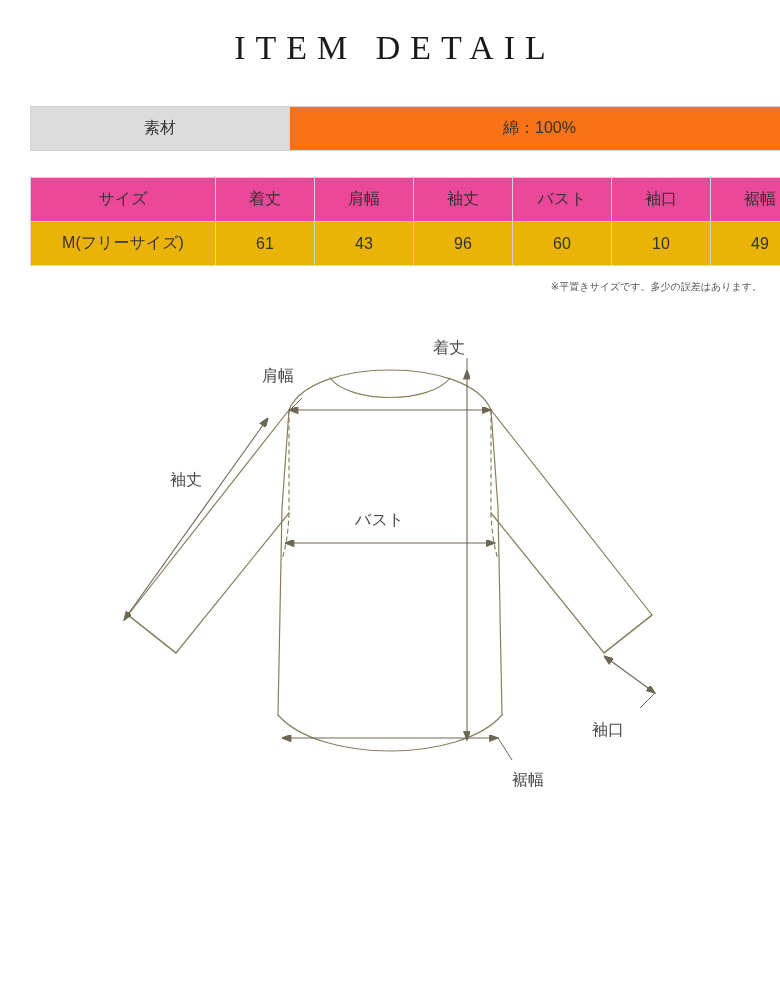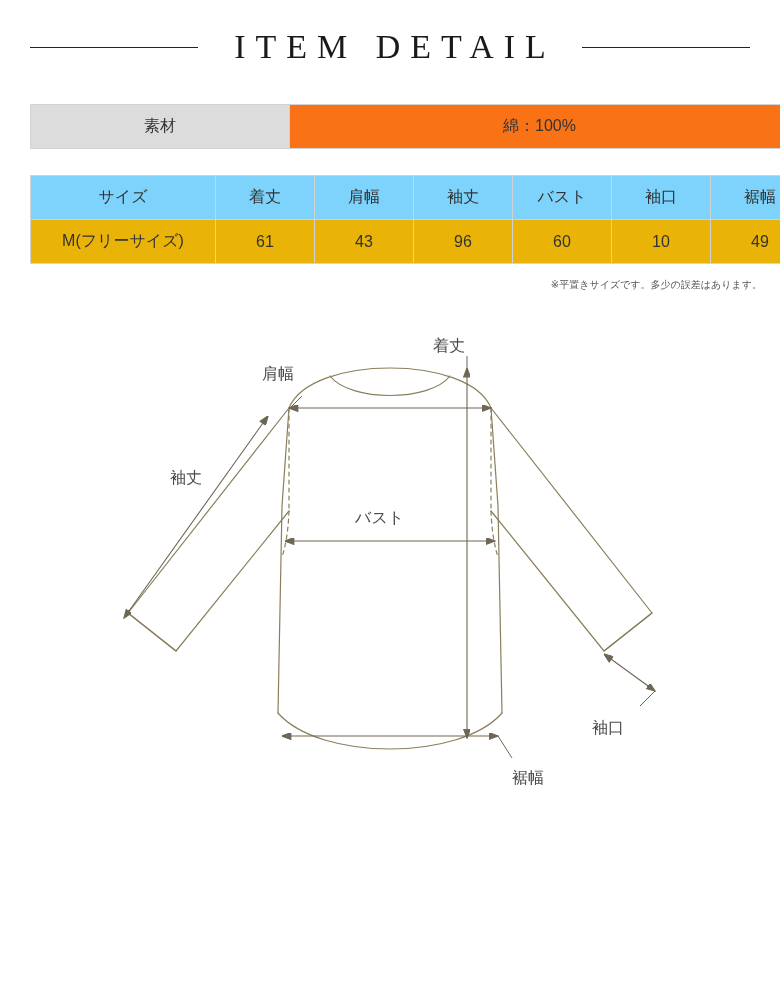--- a/index.html
+++ b/index.html
@@ -20,20 +20,21 @@
     height: 1000px;
   }
 
   
   .title-block {
     display: flex;
     align-items: center;
     justify-content: center;
     margin-top: 28px;
     padding: 0 30px;
+    flex-direction: column;
   }
   .title-rule {
     flex: 1 1 auto;
     height: 1px;
     background: #222222;
   }
   .title-text {
     font-family: "Liberation Serif", "DejaVu Serif", serif;
     font-size: 34px;
     letter-spacing: 10px;
@@ -68,21 +69,21 @@
     padding: 0 4px;
   }
   .info td.label {
     background: #dcdcdc;
     width: 250px;
   }
   .info td.value {
     background: #f97316;
   }
   .sizes th {
-    background: #7dd3fc;
+    background: #ec4899;
   }
   .sizes td {
     background: #eab308;
   }
   .sizes .col-name { width: 176px; }
   .sizes .col-num { width: 90px; }
 
   .note {
     width: 720px;
     margin: 14px auto 0;

